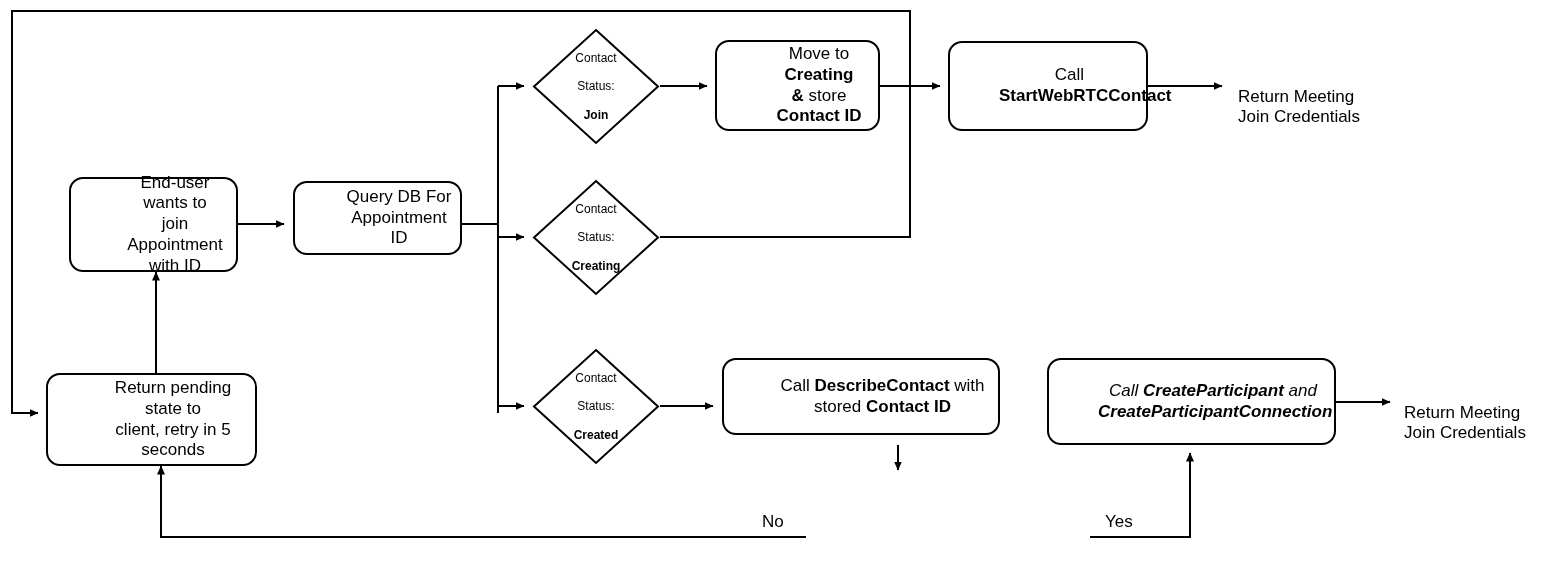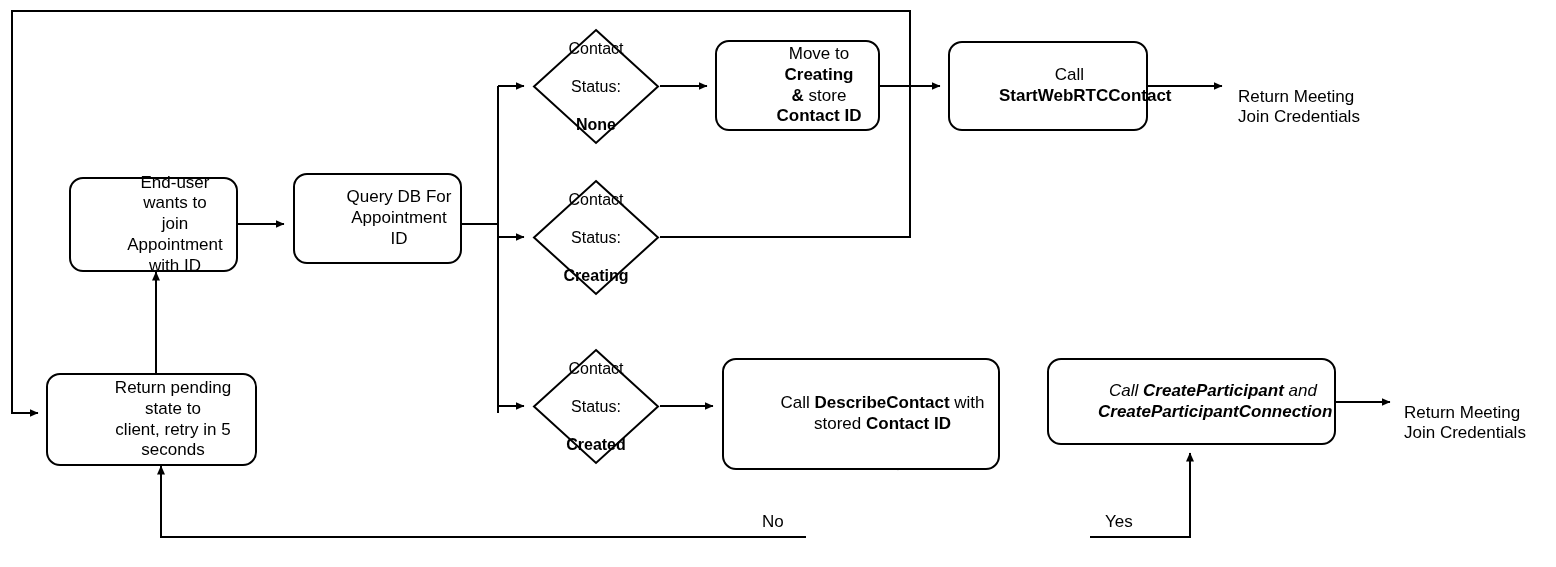--- a/index.html
+++ b/index.html
@@ -70,21 +70,21 @@
     white-space: pre-line;
     line-height: 1.22;
   }
   .edge-label {
     position: absolute;
     color: #000000;
     white-space: nowrap;
   }
   b { font-weight: bold; }
   .fs17 { font-size: 17px; }
-  .fs16 { font-size: 16px; }
+  .fs16 { font-size: 12px; }
 </style>
 </head>
 <body>
 
 <div id="canvas">
 
   <svg id="wires" viewBox="0 0 1556 567" xmlns="http://www.w3.org/2000/svg">
     <defs>
       <marker id="arrow" markerWidth="10" markerHeight="10" refX="8.5" refY="4" orient="auto" markerUnits="userSpaceOnUse">
         <path d="M0,0 L9,4 L0,8 z" fill="#000000"></path>
@@ -125,38 +125,38 @@
 
     </g>
   </svg>
 
   <div class="node rbox fs17" style="left:69px; top:177px; width:169px; height:95px;">
     <span class="txt">End-user wants to
 join Appointment
 with ID</span>
   </div>
 
-  <div class="node rbox fs17" style="left:293px; top:173px; width:169px; height:91px;">
+  <div class="node rbox fs17" style="left:293px; top:181px; width:169px; height:74px;">
     <span class="txt">Query DB For
 Appointment ID</span>
   </div>
 
   <div class="node rbox fs17" style="left:46px; top:373px; width:211px; height:93px;">
     <span class="txt">Return pending state to
 client, retry in 5 seconds</span>
   </div>
 
   <div class="diamond-wrap fs16" style="left:532px; top:28px; width:128px; height:117px;">
     <svg width="128" height="117" viewBox="0 0 128 117" xmlns="http://www.w3.org/2000/svg">
       <polygon points="64,2 126,58.5 64,115 2,58.5" fill="#ffffff" stroke="#000000" stroke-width="2"></polygon>
     </svg>
     <div class="dtxt">
       <div>Contact</div>
       <div>Status:</div>
-      <div style="font-weight:bold">None</div>
+      <div style="font-weight:bold">Join</div>
     </div>
   </div>
 
   <div class="diamond-wrap fs16" style="left:532px; top:179px; width:128px; height:117px;">
     <svg width="128" height="117" viewBox="0 0 128 117" xmlns="http://www.w3.org/2000/svg">
       <polygon points="64,2 126,58.5 64,115 2,58.5" fill="#ffffff" stroke="#000000" stroke-width="2"></polygon>
     </svg>
     <div class="dtxt">
       <div>Contact</div>
       <div>Status:</div>
@@ -181,21 +181,21 @@
 
   <div class="node rbox fs17" style="left:948px; top:41px; width:200px; height:90px;">
     <span class="txt">Call<br><b>StartWebRTCContact</b></span>
   </div>
 
   <div class="plain fs17" style="left:1238px; top:66px; width:200px;">
     <span>Return Meeting
 Join Credentials</span>
   </div>
 
-  <div class="node rbox fs17" style="left:722px; top:358px; width:278px; height:112px;">
+  <div class="node rbox fs17" style="left:722px; top:358px; width:278px; height:77px;">
     <span class="txt">Call <b>DescribeContact</b> with<br>stored <b>Contact ID</b></span>
   </div>
 
   <div class="node rbox fs17" style="left:1047px; top:358px; width:289px; height:87px;font-style:italic;">
     <span class="txt">Call <b>CreateParticipant</b> and<br><b>CreateParticipantConnection</b></span>
   </div>
 
   <div class="plain fs17" style="left:1404px; top:382px; width:200px;">
     <span>Return Meeting
 Join Credentials</span>

